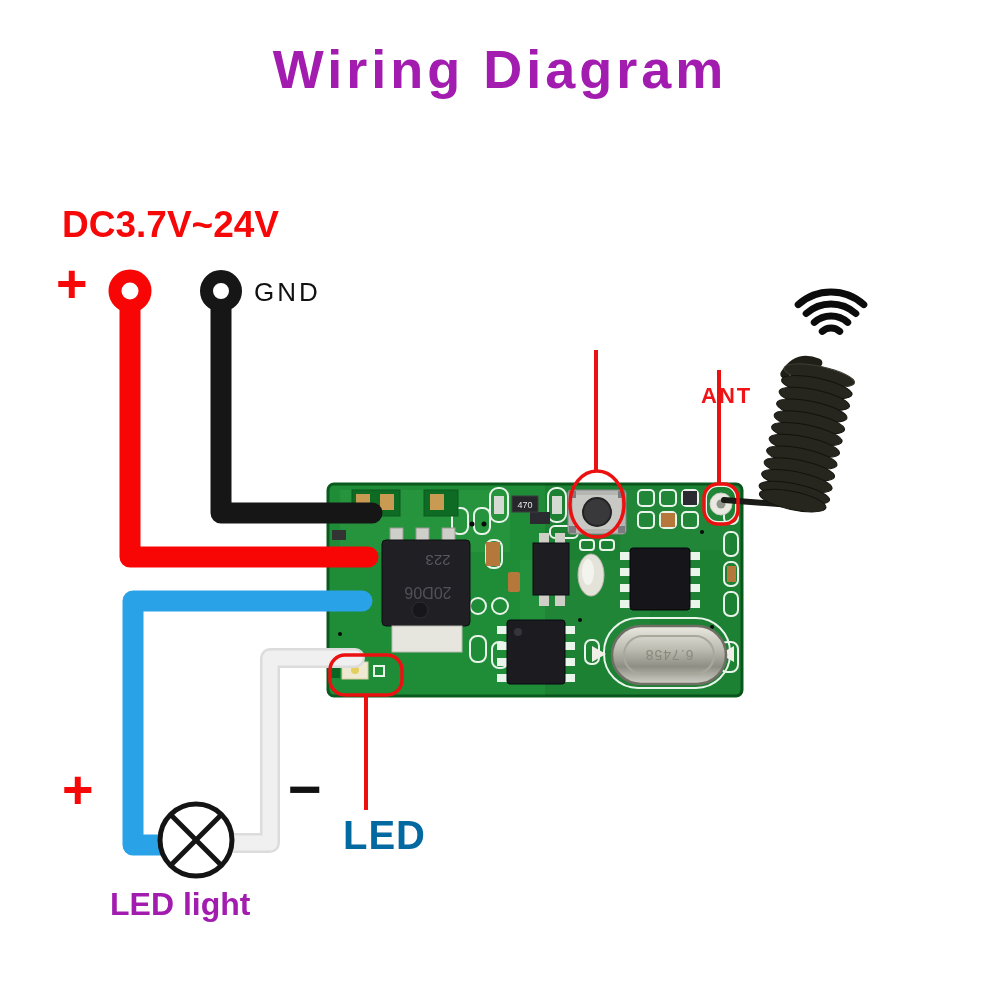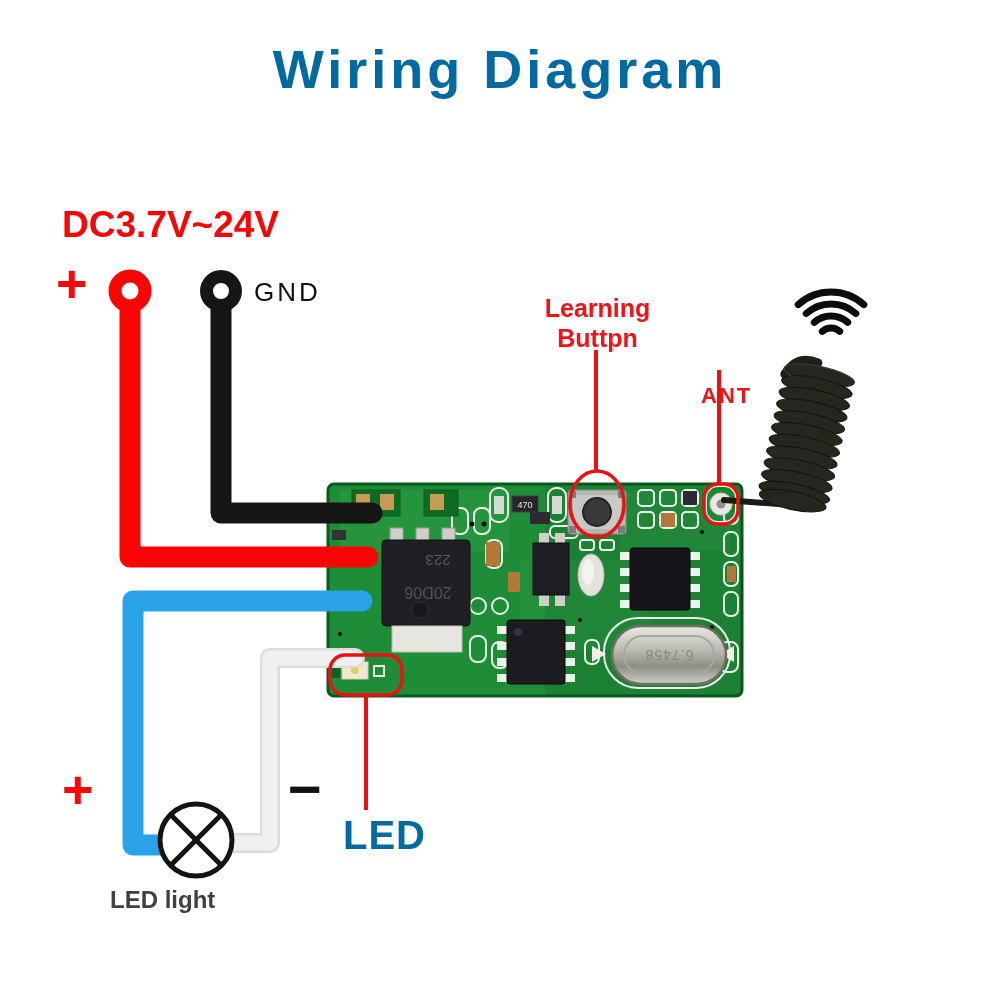--- a/index.html
+++ b/index.html
@@ -1,45 +1,41 @@
 <!DOCTYPE html>
 <html><head>
 <meta charset="utf-8">
 <style>
   html,body{margin:0;padding:0;background:#ffffff;}
   .stage{position:relative;width:1000px;height:1000px;background:#ffffff;overflow:hidden;
          font-family:"Liberation Sans","DejaVu Sans",sans-serif;}
   .stage svg{position:absolute;left:0;top:0;z-index:1;}
   .lbl{position:absolute;z-index:2;white-space:nowrap;}
   .title{left:0;right:0;top:38px;text-align:center;font-size:54px;font-weight:800;
-         letter-spacing:4px;color:#0369a1;}
+         letter-spacing:4px;color:#a21caf;}
   .dc{left:62px;top:204px;font-size:37px;font-weight:800;color:#f70808;letter-spacing:0px;}
   .plus-top{left:56px;top:256px;font-size:54px;font-weight:700;color:#f70808;line-height:1;}
   .gnd{left:254px;top:277px;font-size:26px;font-weight:400;color:#111;letter-spacing:3px;}
   .learning{left:505px;top:294px;width:185px;text-align:center;font-size:25px;font-weight:700;
             color:#f01418;line-height:1.18;}
   .ant{left:701px;top:340px;font-size:22px;font-weight:700;color:#f01418;letter-spacing:2px;margin-top:43px;}
   .led-lbl{left:343px;top:813px;font-size:40px;font-weight:700;color:#0369a1;letter-spacing:1px;}
   .plus-bot{left:62px;top:762px;font-size:54px;font-weight:700;color:#f70808;line-height:1;}
   .minus-bot{left:288px;top:760px;font-size:58px;font-weight:800;color:#111;line-height:1;}
-  .led-light-lbl{left:110px;top:886px;font-size:24px;font-weight:800;color:#404040;}
+  .led-light-lbl{left:110px;top:886px;font-size:32px;font-weight:800;color:#a21caf;}
 </style>
 </head>
 <body>
 
 <div class="stage">
 
   <div class="lbl title">Wiring Diagram</div>
   <div class="lbl dc">DC3.7V~24V</div>
   <div class="lbl plus-top">+</div>
   <div class="lbl gnd">GND</div>
-  <div class="lbl learning">
-    <div>Learning</div>
-    <div>Buttpn</div>
-  </div>
   <div class="lbl ant">ANT</div>
   <div class="lbl led-lbl">LED</div>
   <div class="lbl plus-bot">+</div>
   <div class="lbl minus-bot">−</div>
   <div class="lbl led-light-lbl">LED light</div>
 
   <svg width="1000" height="1000" viewBox="0 0 1000 1000">
     <defs>
       <linearGradient id="metal" x1="0" y1="0" x2="0" y2="1">
         <stop offset="0" stop-color="#e9e9e1"></stop>

